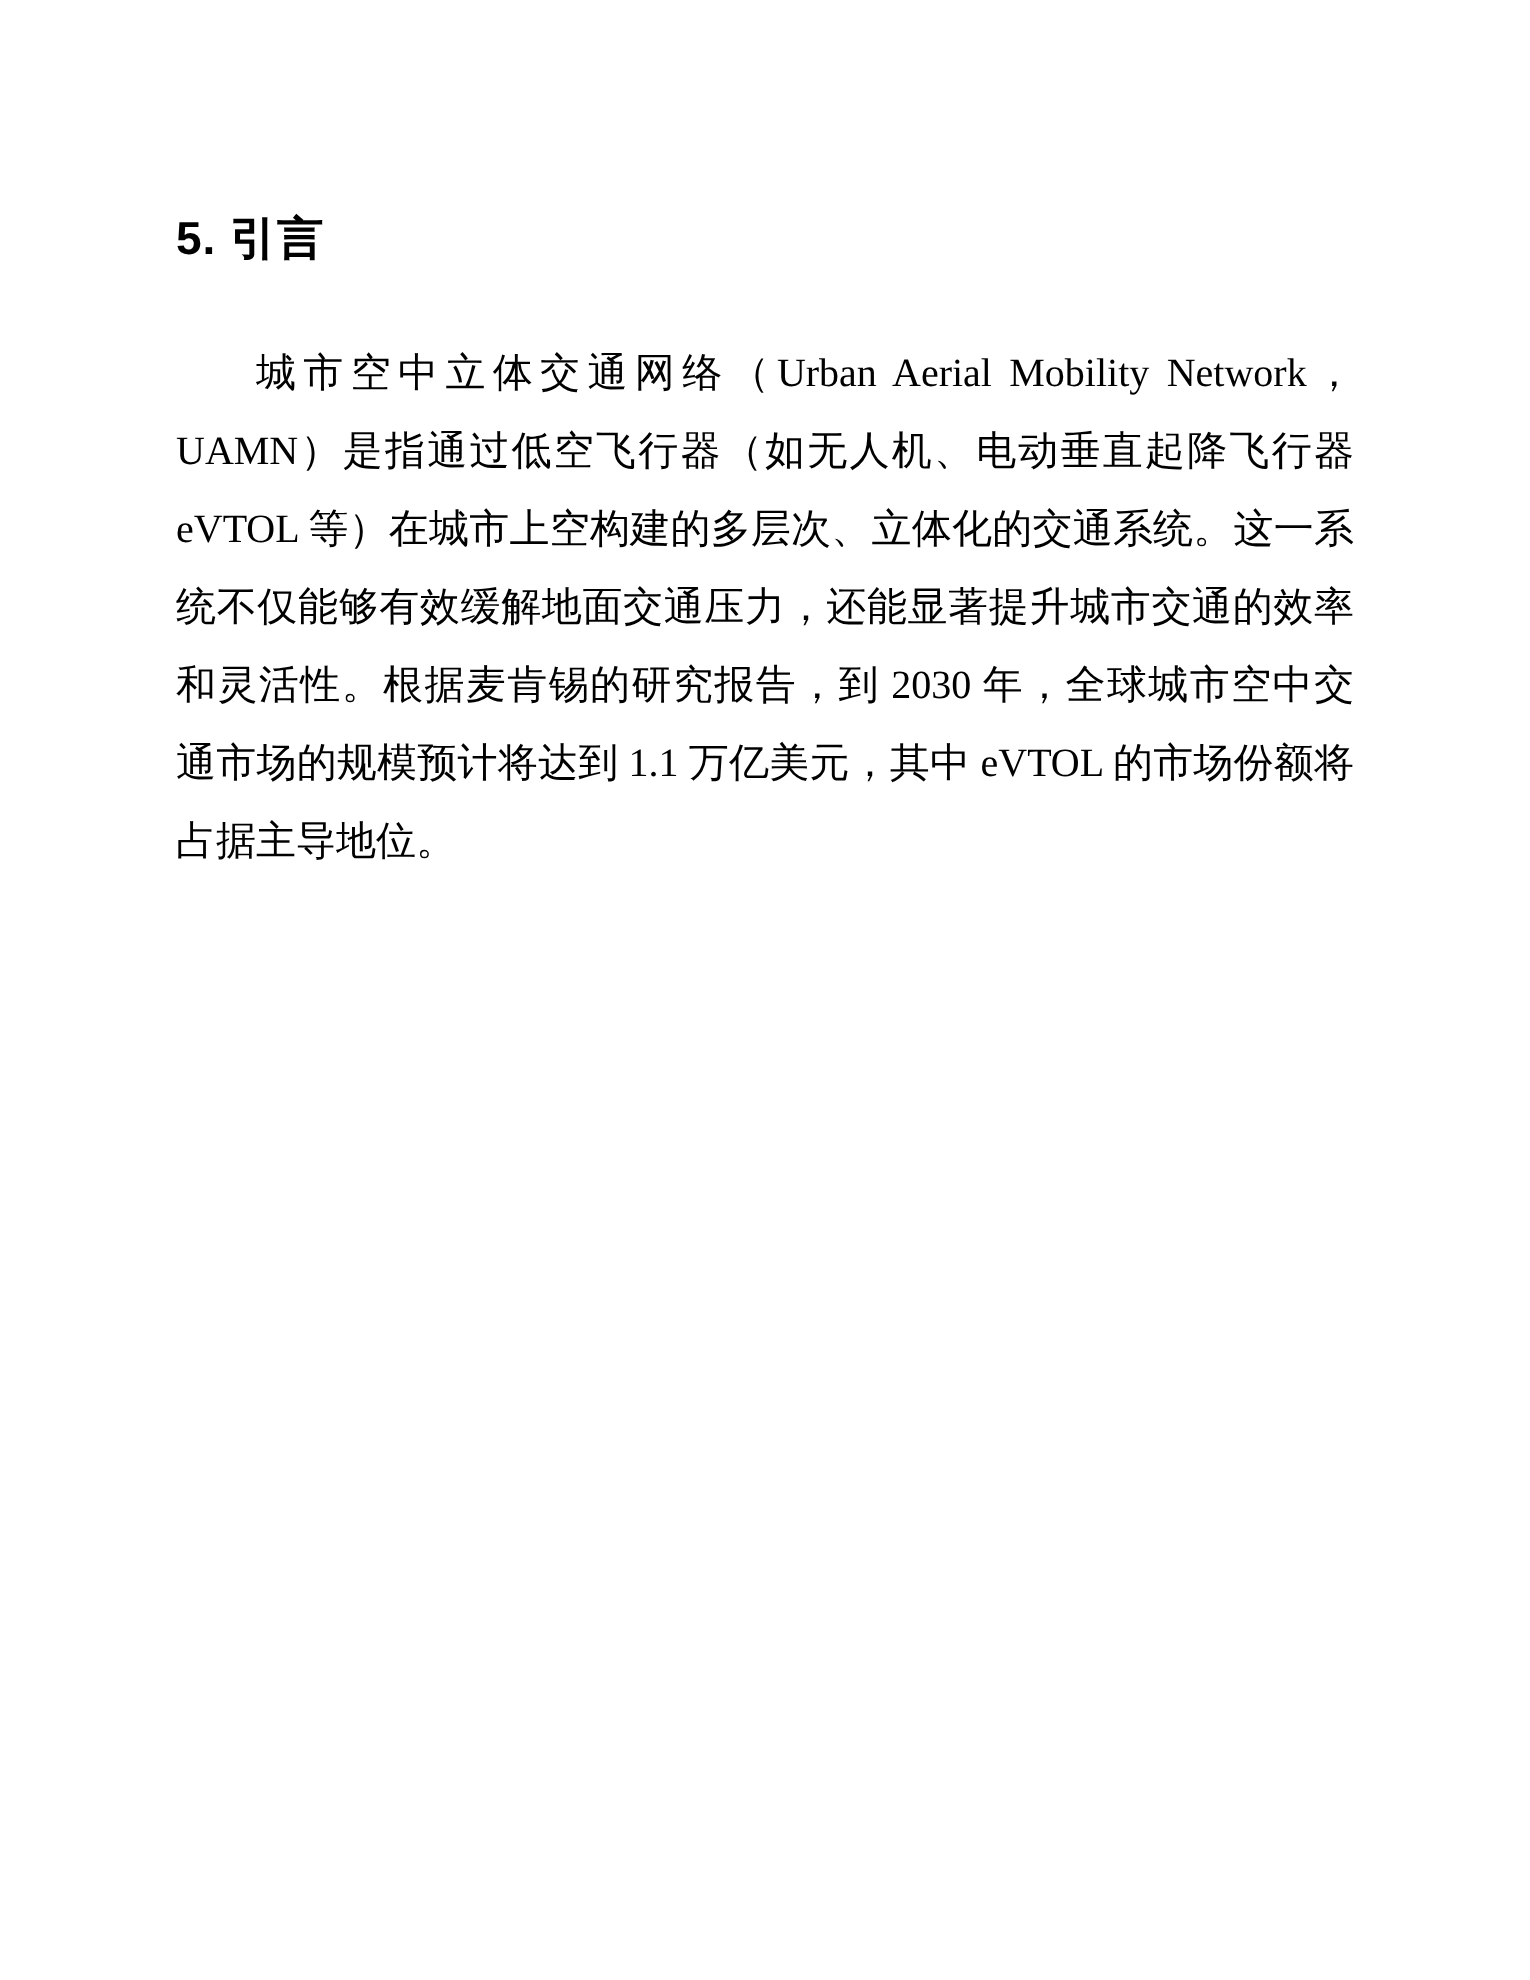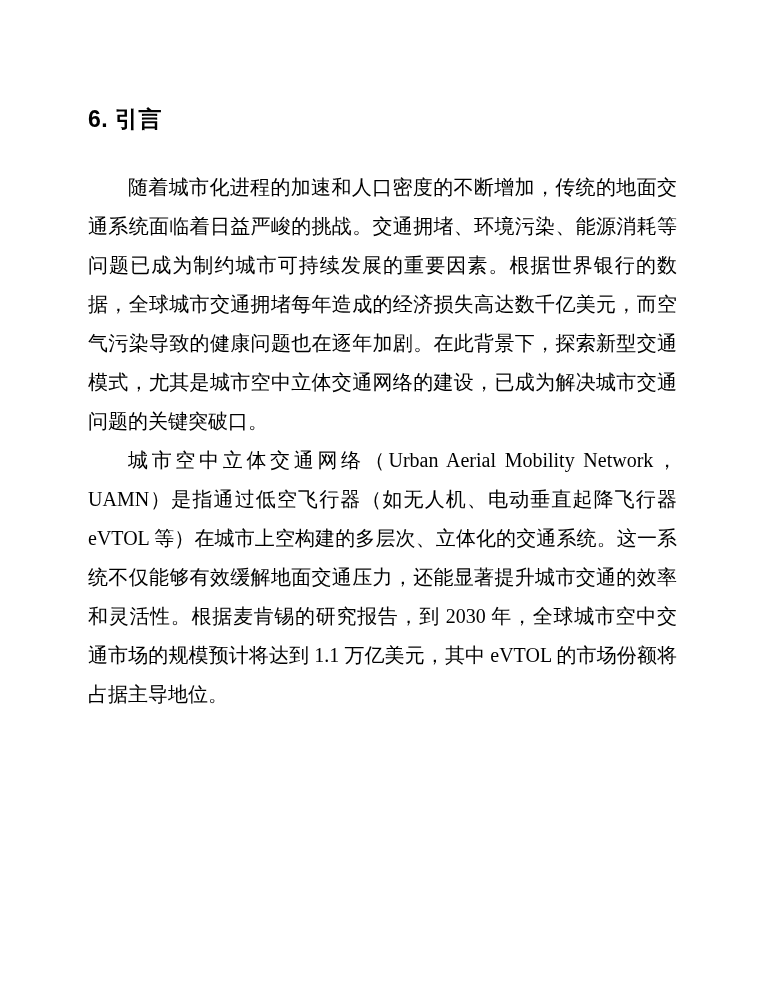--- a/index.html
+++ b/index.html
@@ -34,19 +34,18 @@
     text-align: justify;
     text-justify: inter-ideograph;
     text-indent: 2em;
     word-break: break-word;
   }
 </style>
 </head>
 <body>
 
 <div class="page">
-  <h1 class="section-heading">6. 引言</h1>
+  <h1 class="section-heading">5. 引言</h1>
 
   <div class="body-text">
-    <p>随着城市化进程的加速和人口密度的不断增加，传统的地面交通系统面临着日益严峻的挑战。交通拥堵、环境污染、能源消耗等问题已成为制约城市可持续发展的重要因素。根据世界银行的数据，全球城市交通拥堵每年造成的经济损失高达数千亿美元，而空气污染导致的健康问题也在逐年加剧。在此背景下，探索新型交通模式，尤其是城市空中立体交通网络的建设，已成为解决城市交通问题的关键突破口。</p>
     <p>城市空中立体交通网络（Urban Aerial Mobility Network，UAMN）是指通过低空飞行器（如无人机、电动垂直起降飞行器 eVTOL 等）在城市上空构建的多层次、立体化的交通系统。这一系统不仅能够有效缓解地面交通压力，还能显著提升城市交通的效率和灵活性。根据麦肯锡的研究报告，到 2030 年，全球城市空中交通市场的规模预计将达到 1.1 万亿美元，其中 eVTOL 的市场份额将占据主导地位。</p>
   </div>
 </div>
 
 </body></html>

